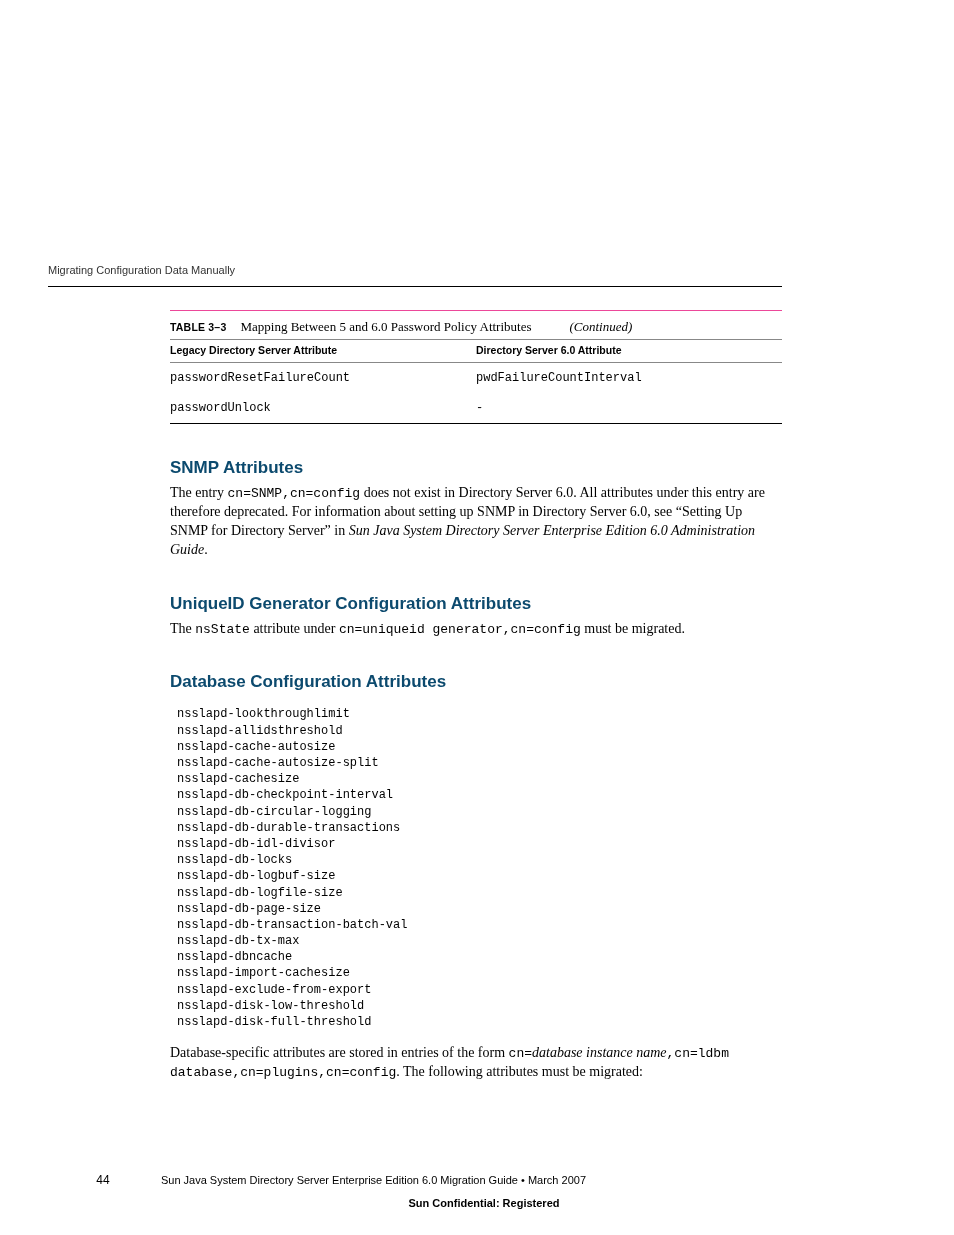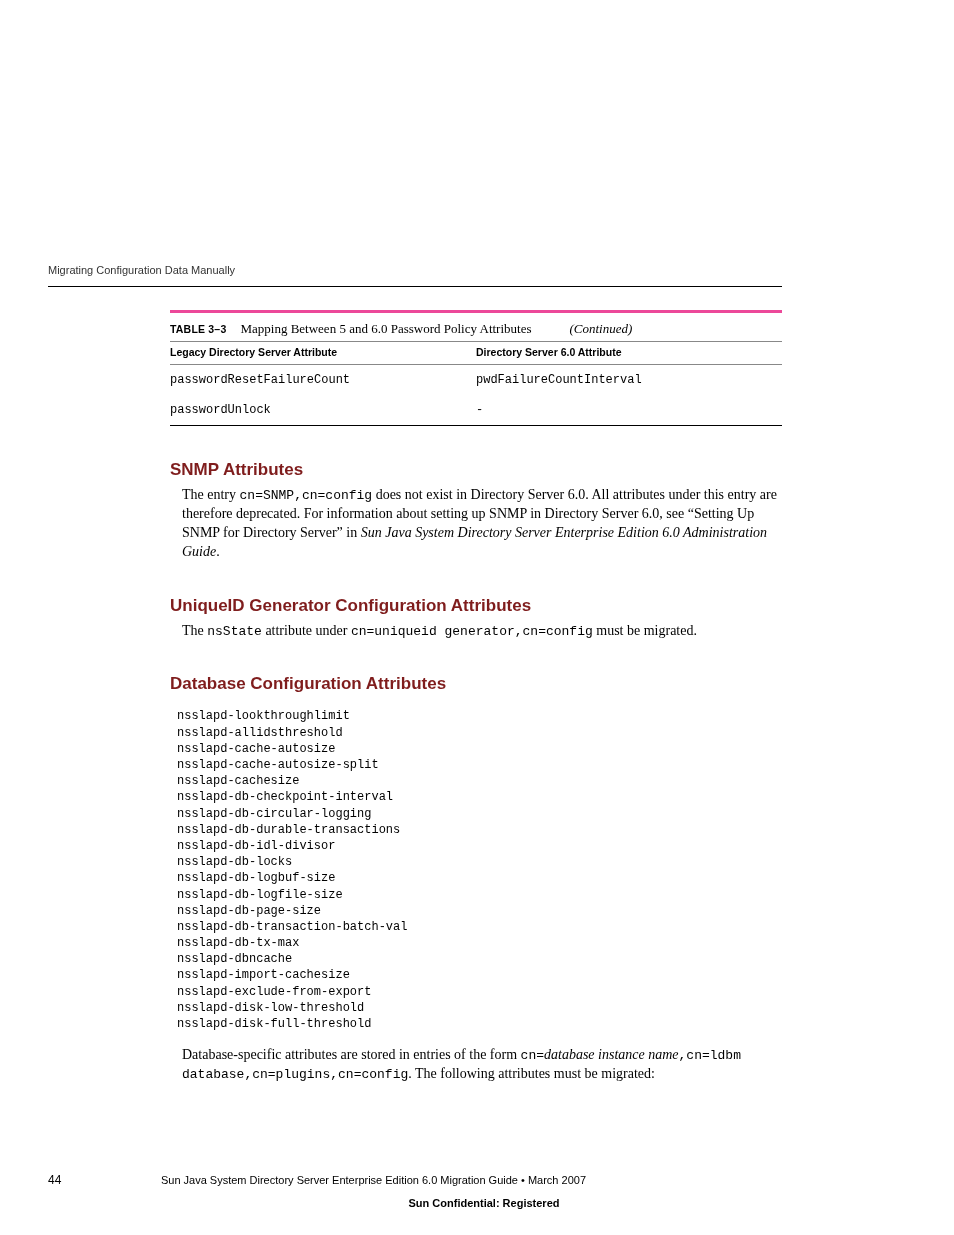--- a/index.html
+++ b/index.html
@@ -47,21 +47,21 @@
   .tbl td, .tbl th { text-align: left; vertical-align: top; }
   .tbl .head-row th {
     font-family: Arial, Helvetica, sans-serif;
     font-weight: bold;
     font-size: 10.5px;
     padding: 4px 0 6px 0;
     border-top: 1px solid #888;
     border-bottom: 1px solid #888;
   }
   .tbl .caption-row td {
-    border-top: 3px solid #ec4899;
+    border-top: 1px solid #ec4899;
     padding: 6px 0 4px 0;
     margin-top: 20px;
   }
   .tbl .caption-row .tlabel {
     font-family: Arial, Helvetica, sans-serif;
     font-weight: bold;
     font-size: 10.5px;
     letter-spacing: 0.2px;
     padding-right: 10px;
   }
@@ -79,27 +79,27 @@
     font-size: 12px;
     padding: 8px 0 8px 0;
     margin-top: 8px;
   }
   .tbl .last-row td { border-bottom: 1px solid #000; }
   .sec-h {
     font-family: Arial, Helvetica, sans-serif;
     font-weight: bold;
     font-size: 17px;
     margin: 34px 0 6px 0;
-    color: #7f1d1d;
+    color: #0c4a6e;
   }
   .body-p {
     font-family: Georgia, 'Times New Roman', serif;
     font-size: 14px;
     line-height: 1.35;
-    margin: 0 0 4px 12px;
+    margin: 0 0 4px 0;
   }
   .mono { font-family: 'Courier New', monospace; font-size: 13px; }
   .ital { font-style: italic; }
   .code-block {
     font-family: 'Courier New', monospace;
     font-size: 12px;
     line-height: 1.35;
     white-space: pre;
     margin: 14px 0 14px 7px;
   }
@@ -109,20 +109,21 @@
     right: 172px;
     bottom: 48px;
     font-family: Arial, Helvetica, sans-serif;
     font-size: 10.5px;
     text-align: left;
   }
   .footer .pagenum {
     display: inline-block;
     width: 110px;
     font-size: 12px;
+    text-align: center;
   }
   .footer .booktitle { font-size: 11px; }
   .footer-conf {
     position: absolute;
     left: 14px;
     right: 0;
     bottom: 26px;
     text-align: center;
     font-family: Arial, Helvetica, sans-serif;
     font-weight: bold;

